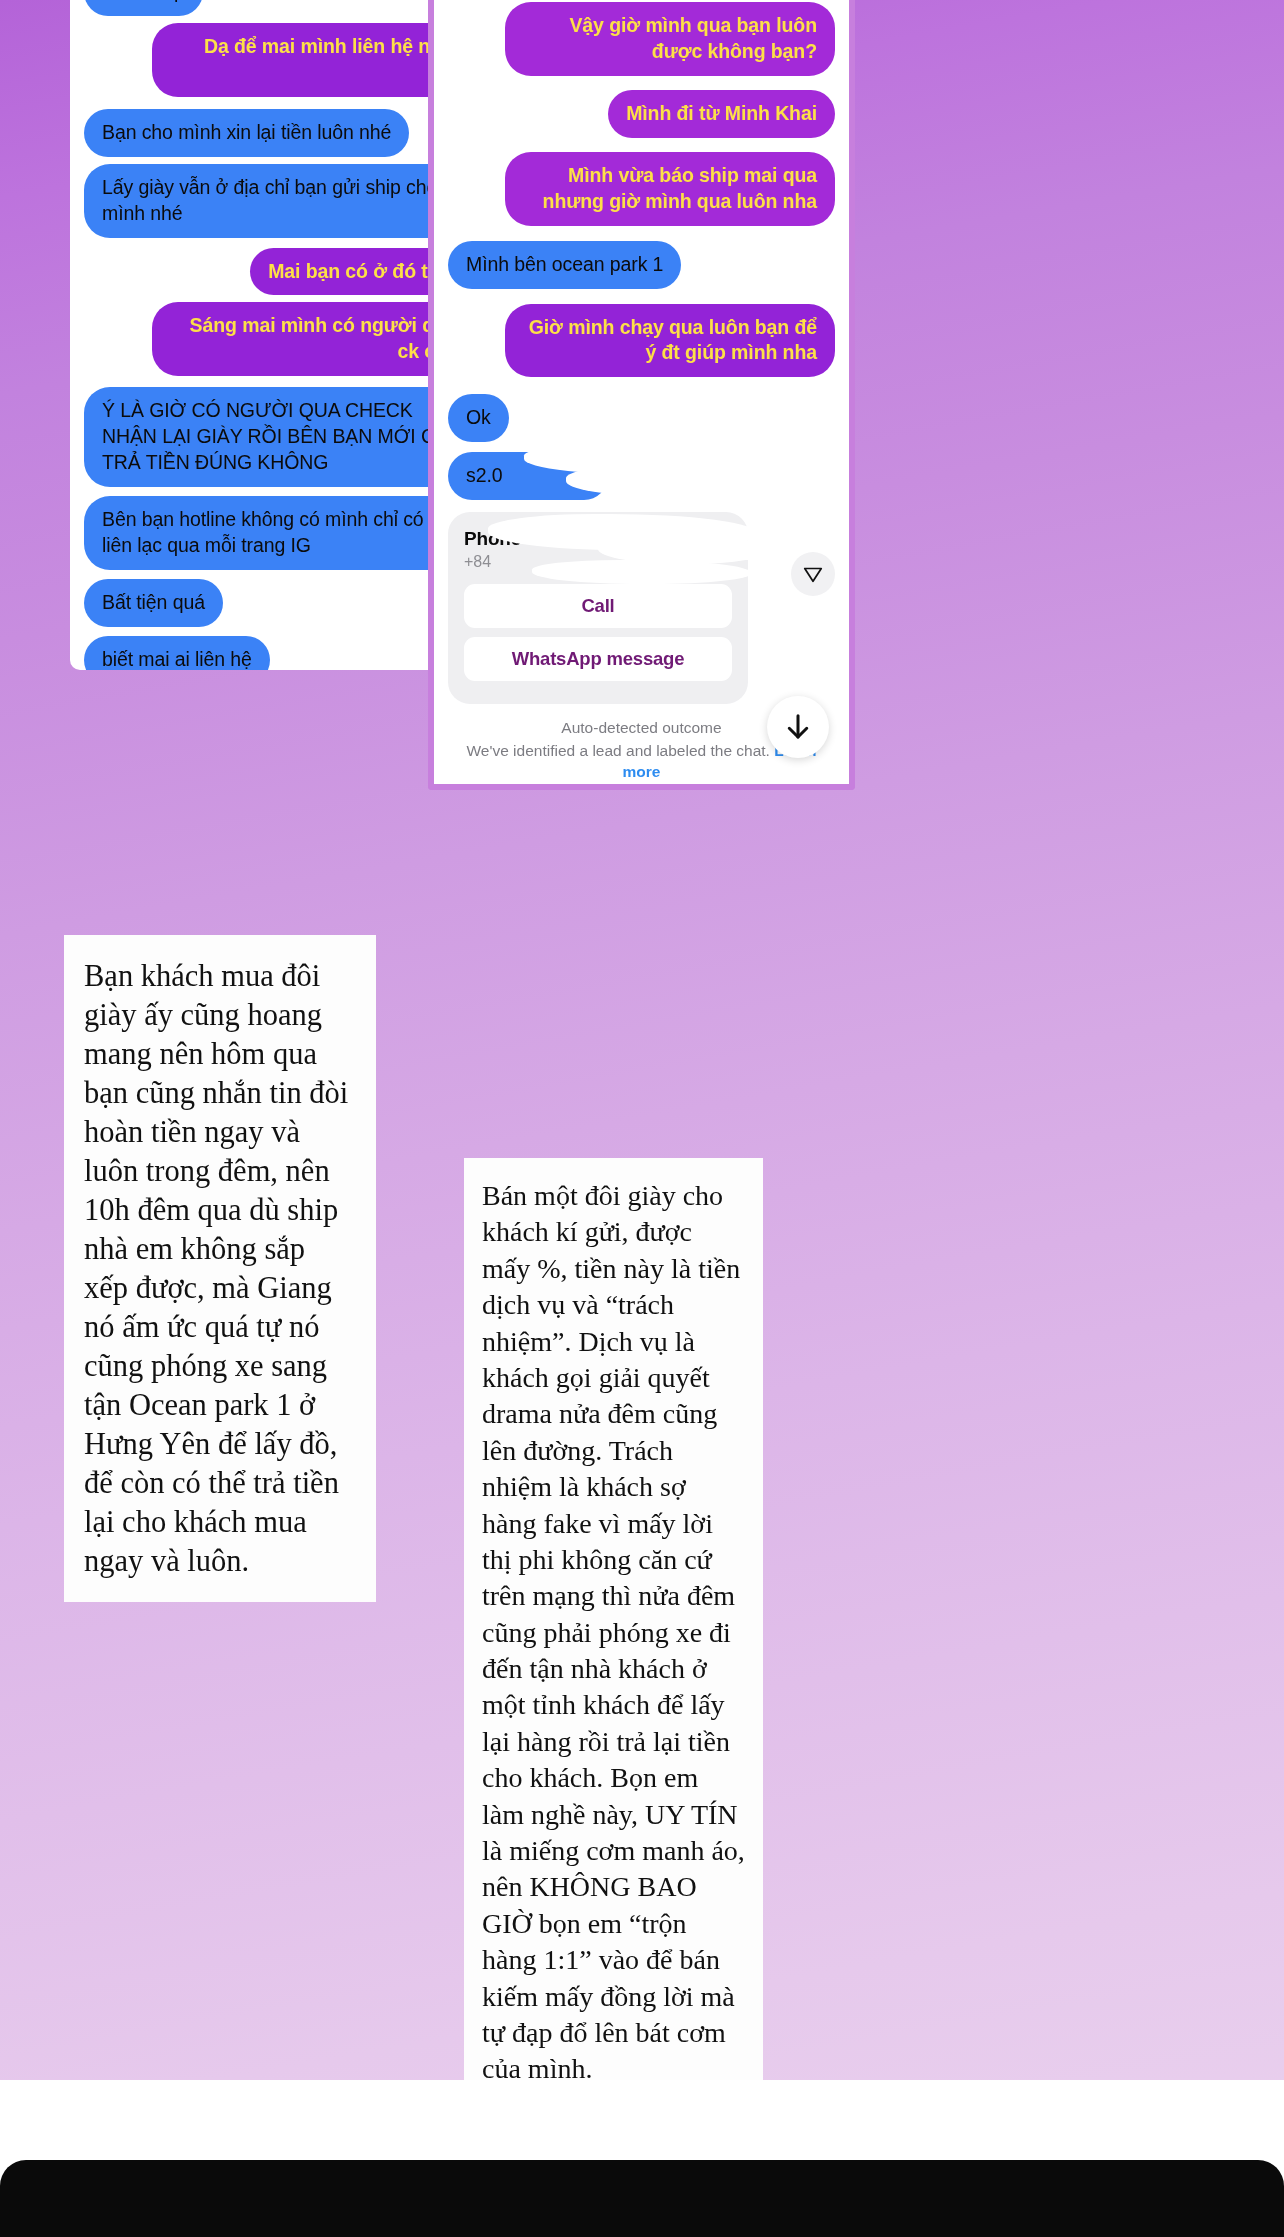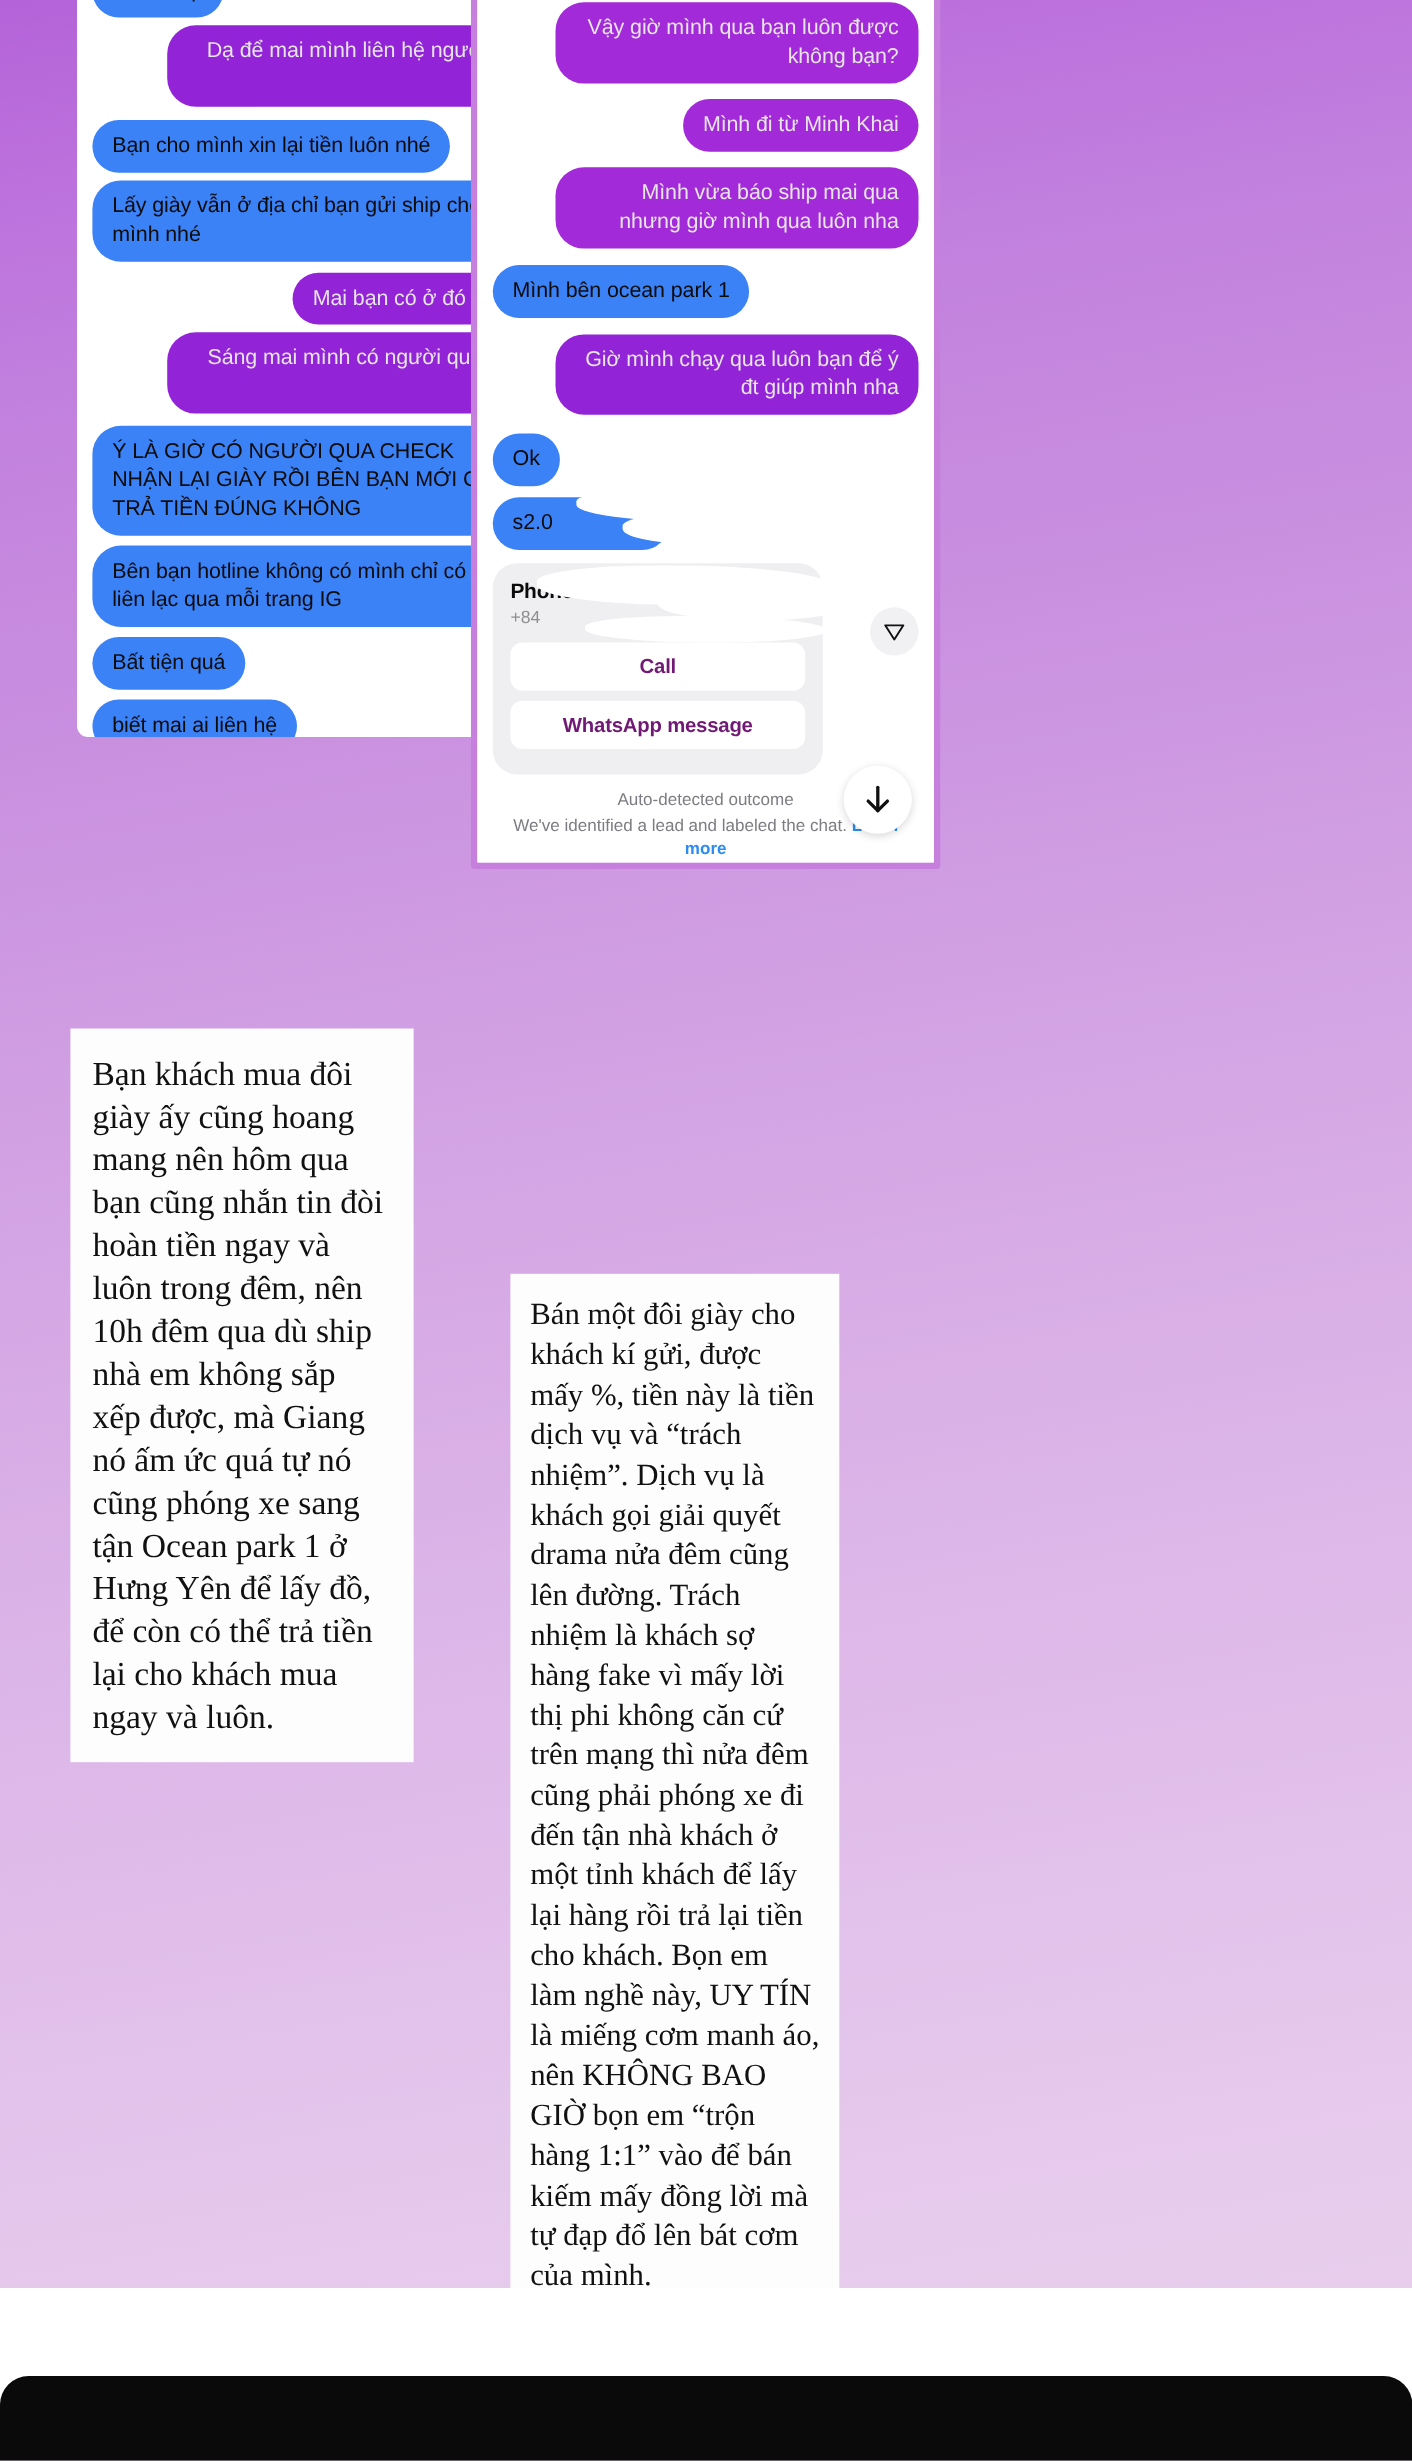--- a/index.html
+++ b/index.html
@@ -67,21 +67,22 @@
     max-width: 100%;
     word-wrap: break-word;
     letter-spacing: -0.1px;
   }
   .bubble.them {
     background: #3b82f6;
     color: #0b0b0b;
   }
   .bubble.me {
     background: #9323d7;
-    color: #e5e5e5;
+    color: #fde047;
+    font-weight: bold;
   }
   .bubble.me.lilac { background: #a32ad8; }
   .row { display: block; margin-bottom: 7px; }
   .row.right { text-align: right; }
   .row.left  { text-align: left;  }
 
   
   #chat-left {
     left: 70px;
     top: -42px;

